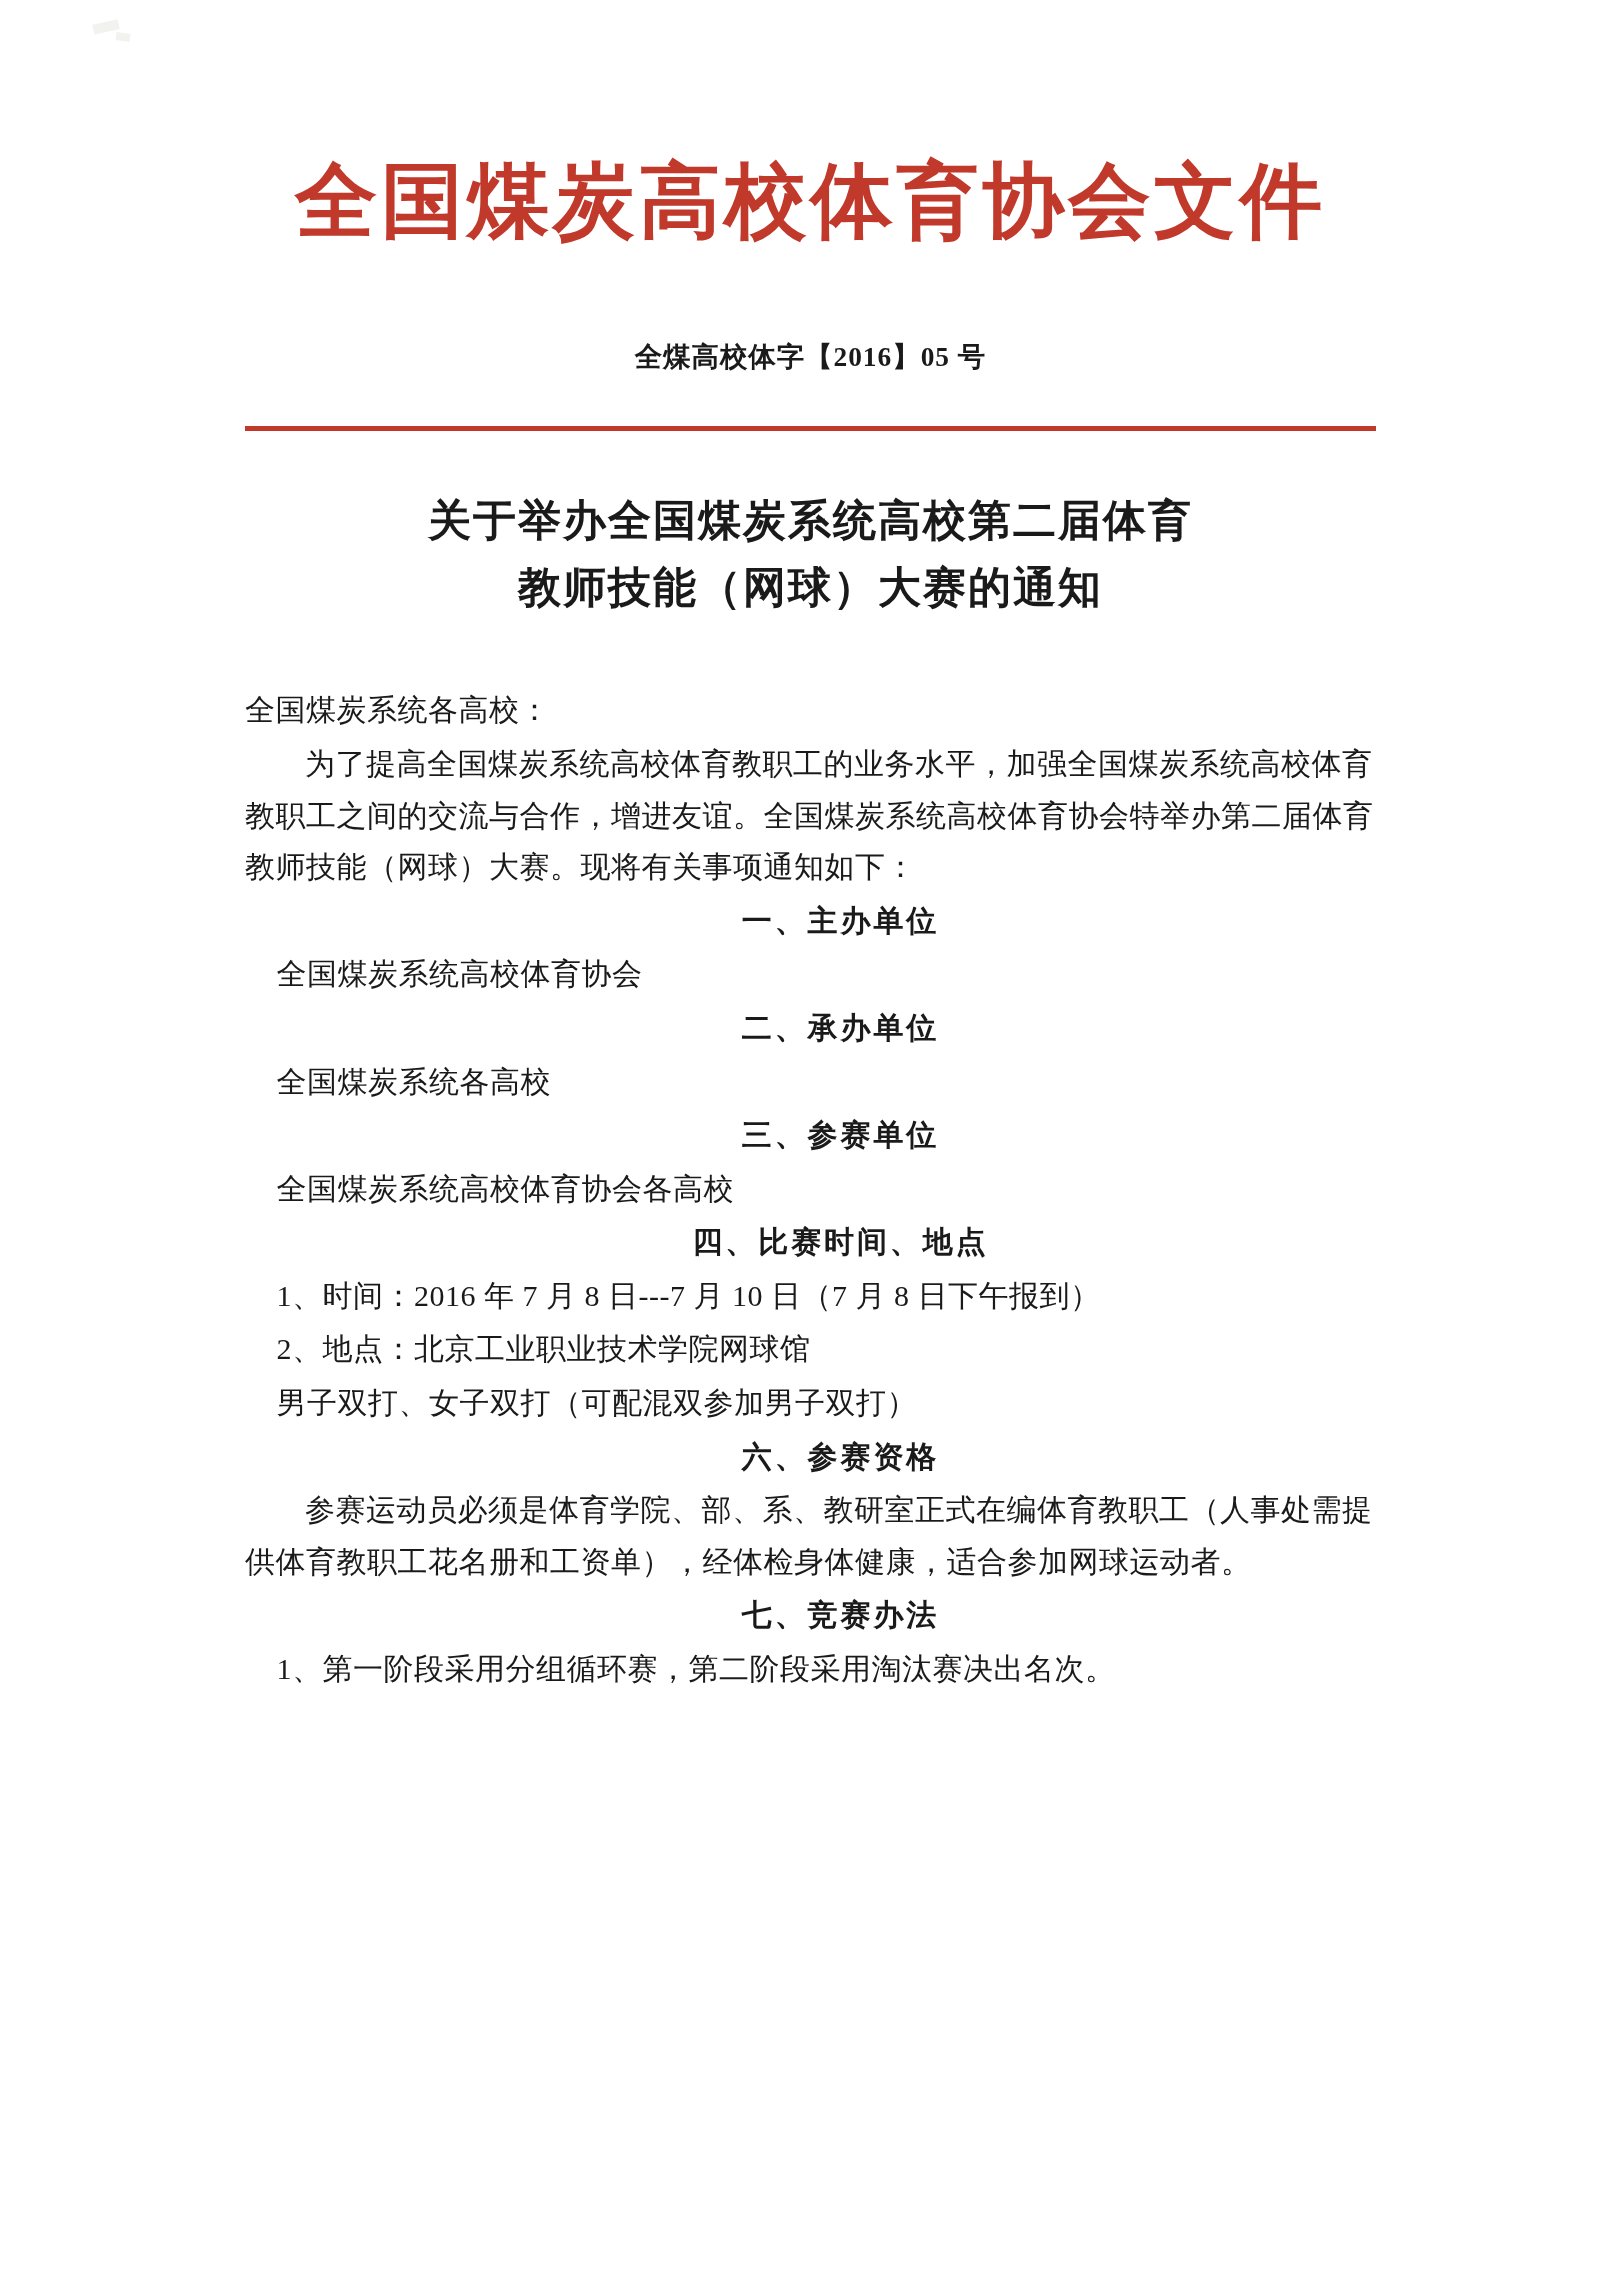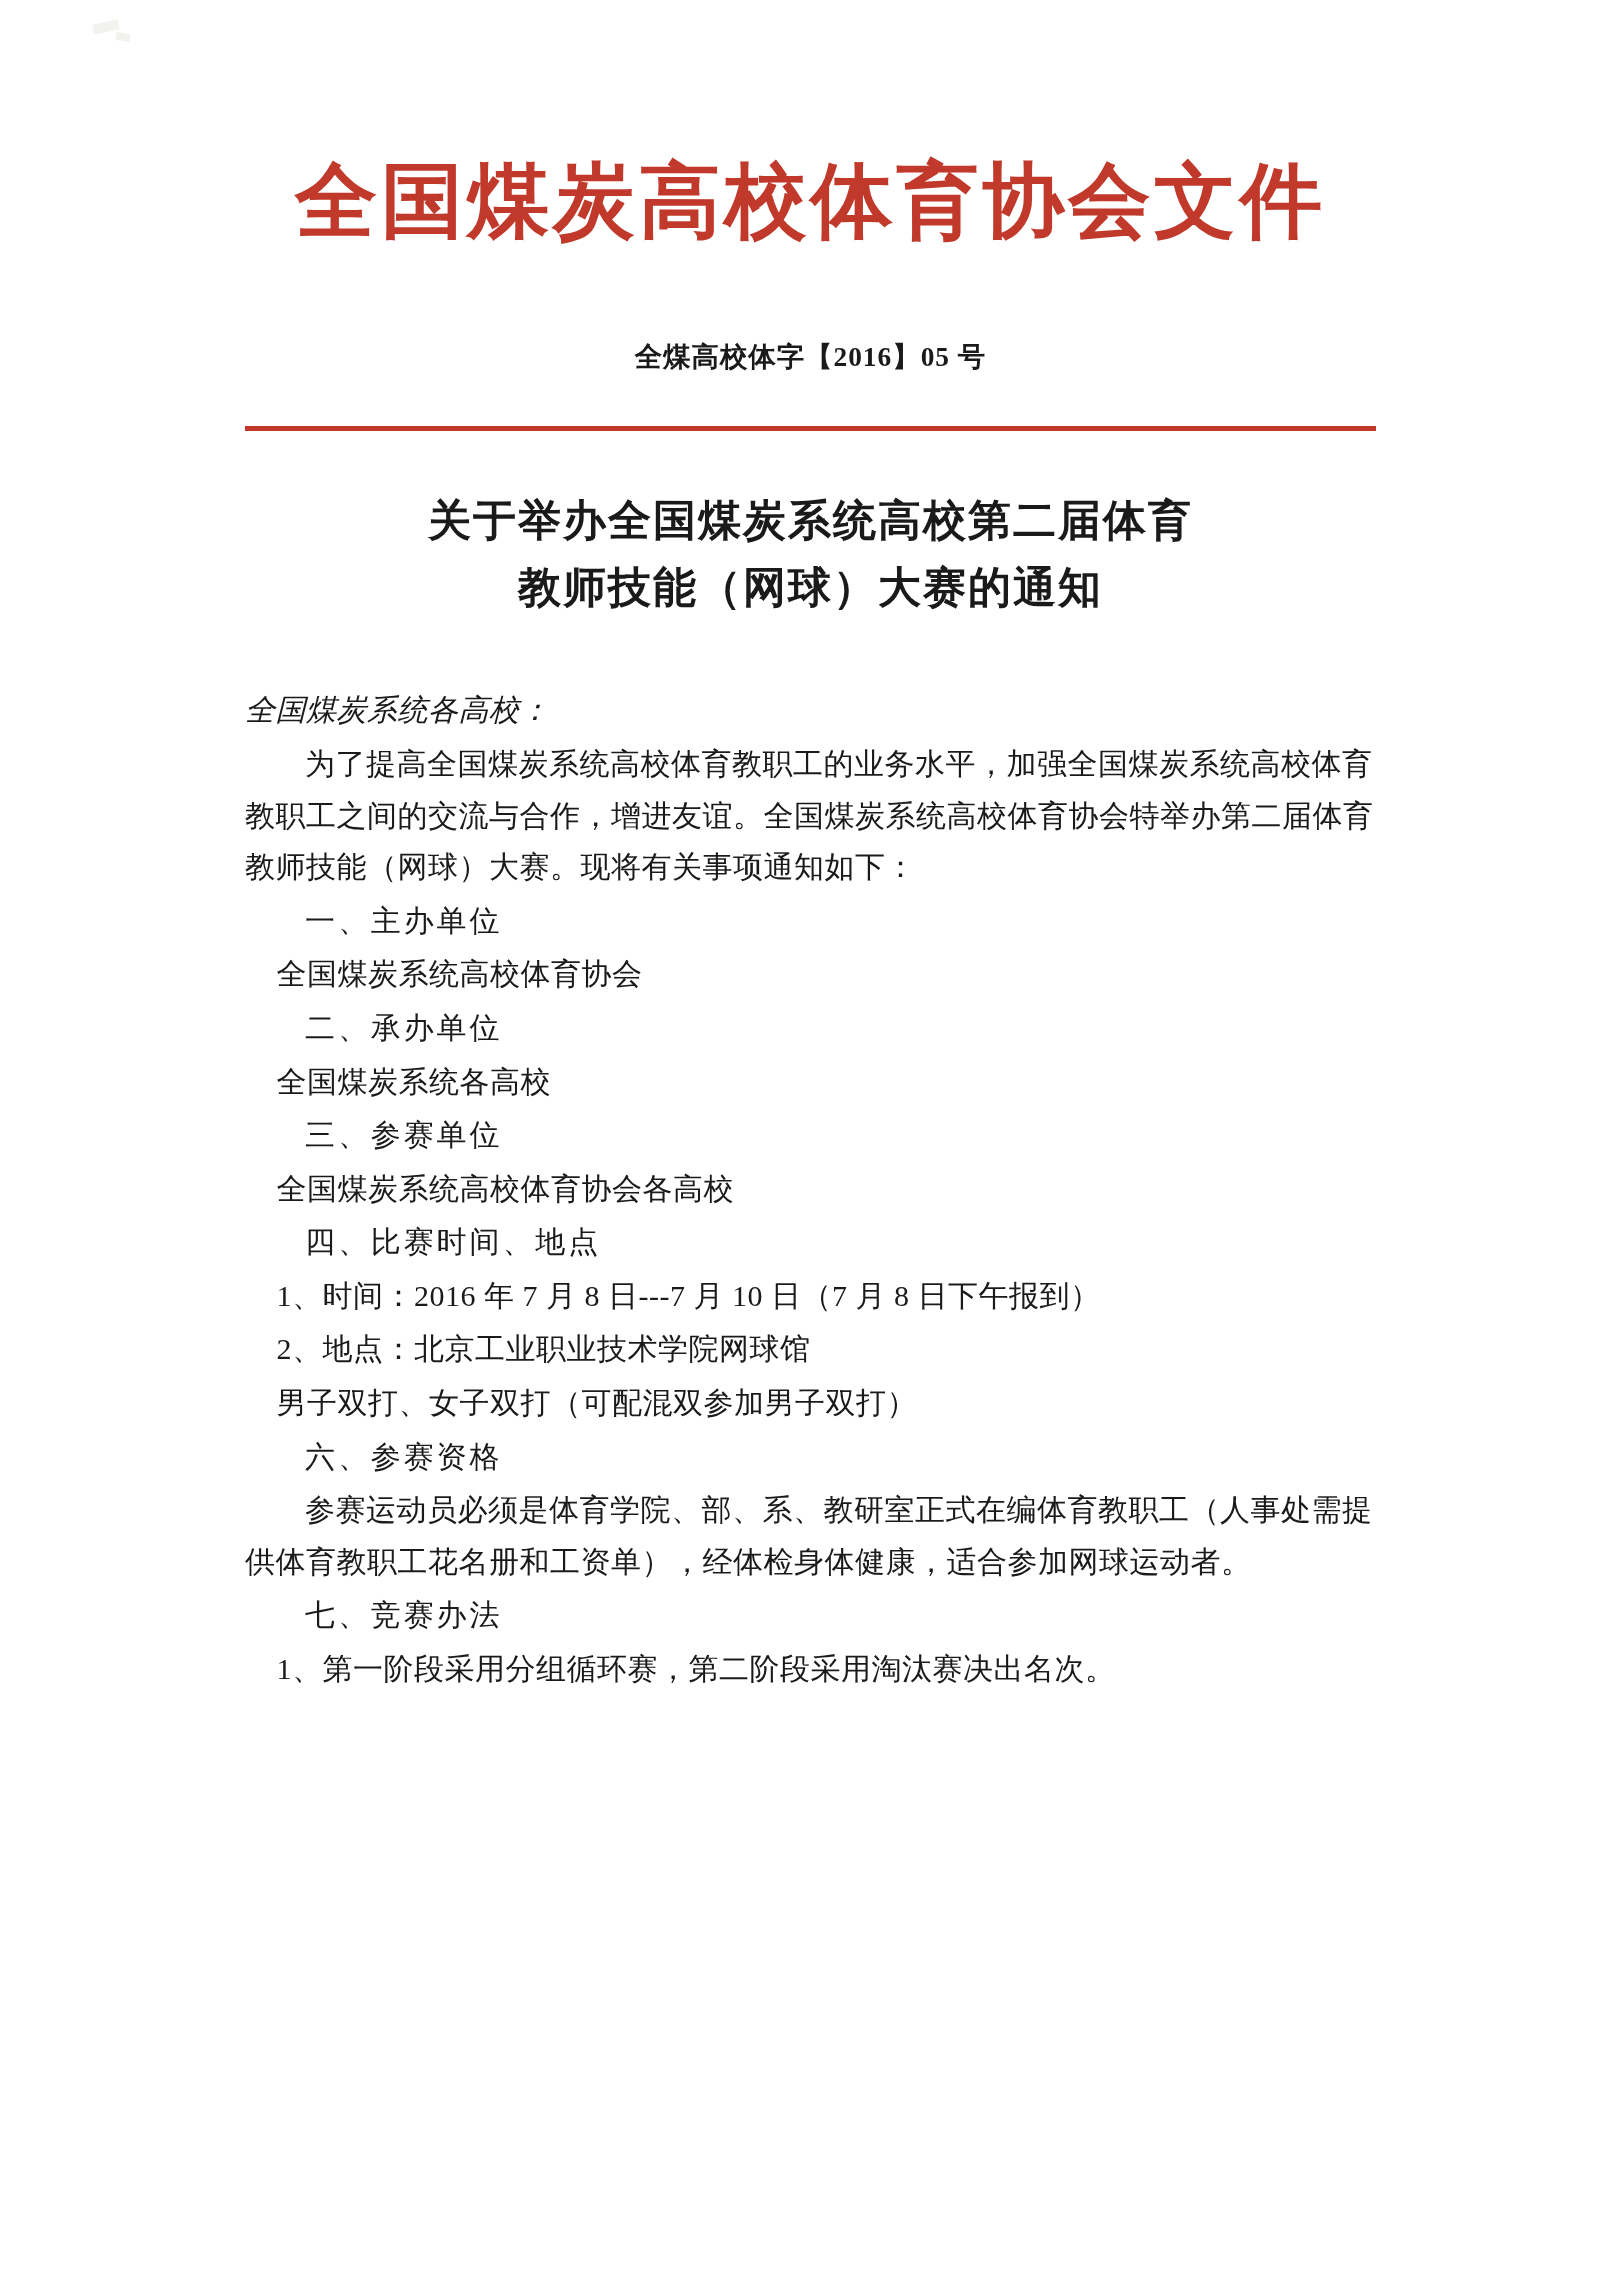--- a/index.html
+++ b/index.html
@@ -72,28 +72,29 @@
     letter-spacing: 2px;
   }
 
   .body-text {
     margin-top: 63px;
     font-size: 30px;
     line-height: 1.72;
     letter-spacing: 0.5px;
   }
 
-  .p-flush { text-indent: 0; font-style: italic; }
+  .p-flush { text-indent: 0; }
   .p-indent { text-indent: 2em; }
 
   .sec-head {
     text-indent: 2em;
-    font-weight: normal;
+    font-weight: bold;
     letter-spacing: 2.9px;
     margin-top: 3.9px;
+    text-align: center;
   }
 
   .sec-body {
     text-indent: 1.05em;
   }
 
   .body-text p {
     margin: 0 0 2px 0;
   }
 </style>

